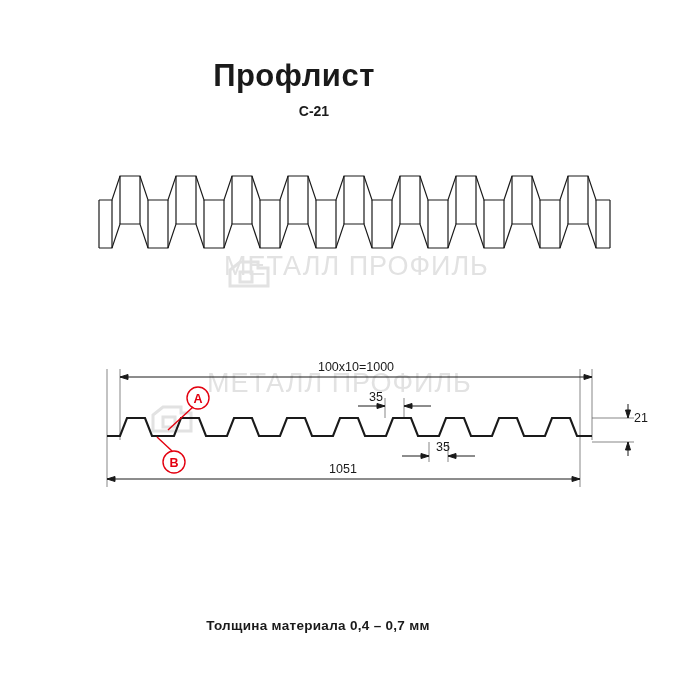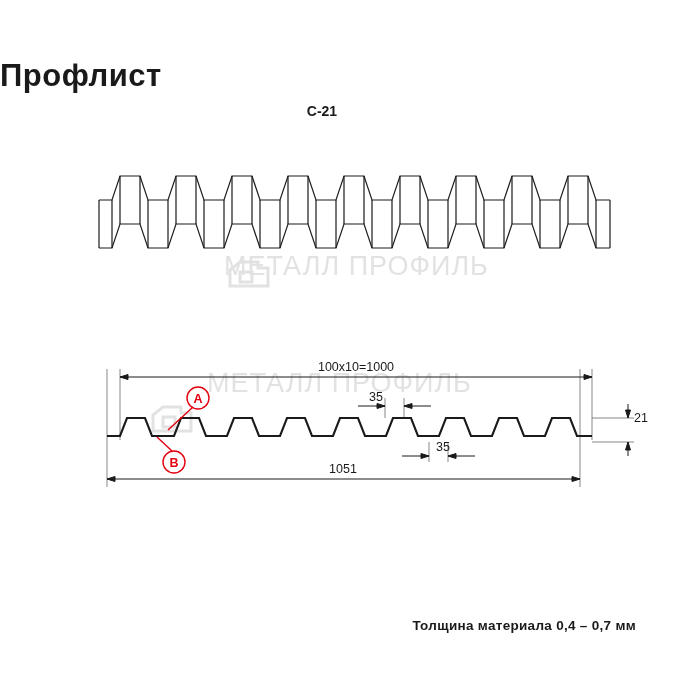--- a/index.html
+++ b/index.html
@@ -19,39 +19,40 @@
     position: absolute;
     inset: 0;
     width: 700px;
     height: 700px;
   }
   .title {
     position: absolute;
     top: 58px;
     left: 0;
     width: 588px;
+    text-align: center;
     font-size: 31px;
     font-weight: bold;
     letter-spacing: 0.5px;
   }
   .subtitle {
     position: absolute;
     top: 103px;
-    left: 12px;
+    left: 4px;
     width: 620px;
     text-align: center;
     font-size: 14px;
     font-weight: bold;
   }
   .footer-note {
     position: absolute;
     top: 618px;
     left: 0;
     width: 636px;
-    text-align: right;
+    text-align: center;
     font-size: 13.5px;
     font-weight: bold;
     letter-spacing: 0.3px;
   }
   .art {
     position: absolute;
     left: 0;
     top: 0;
     width: 700px;
     height: 700px;

